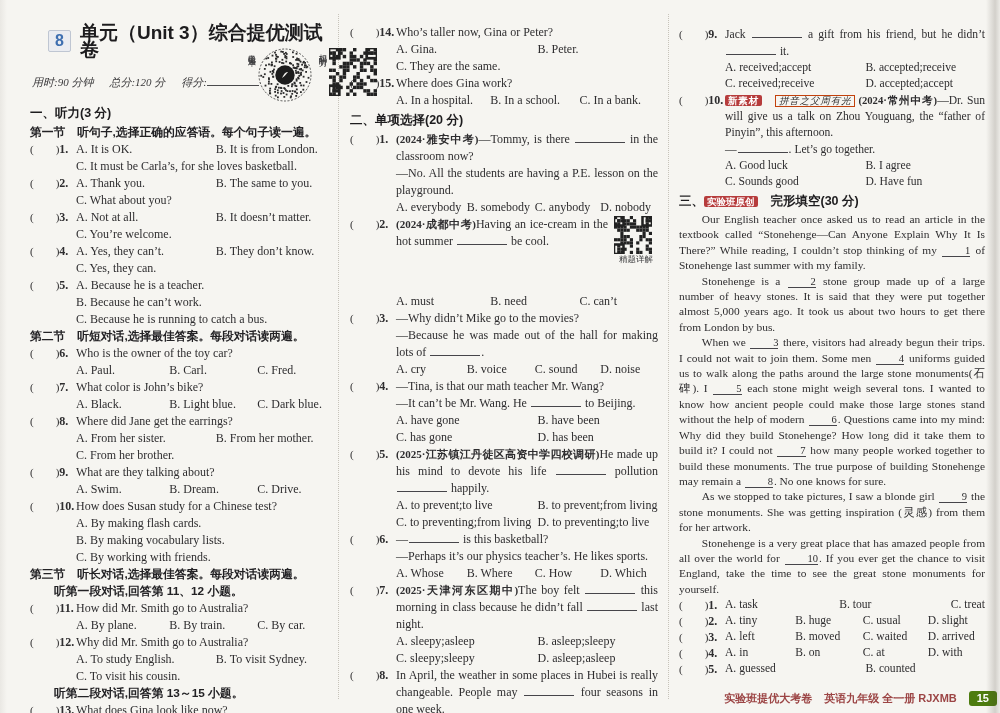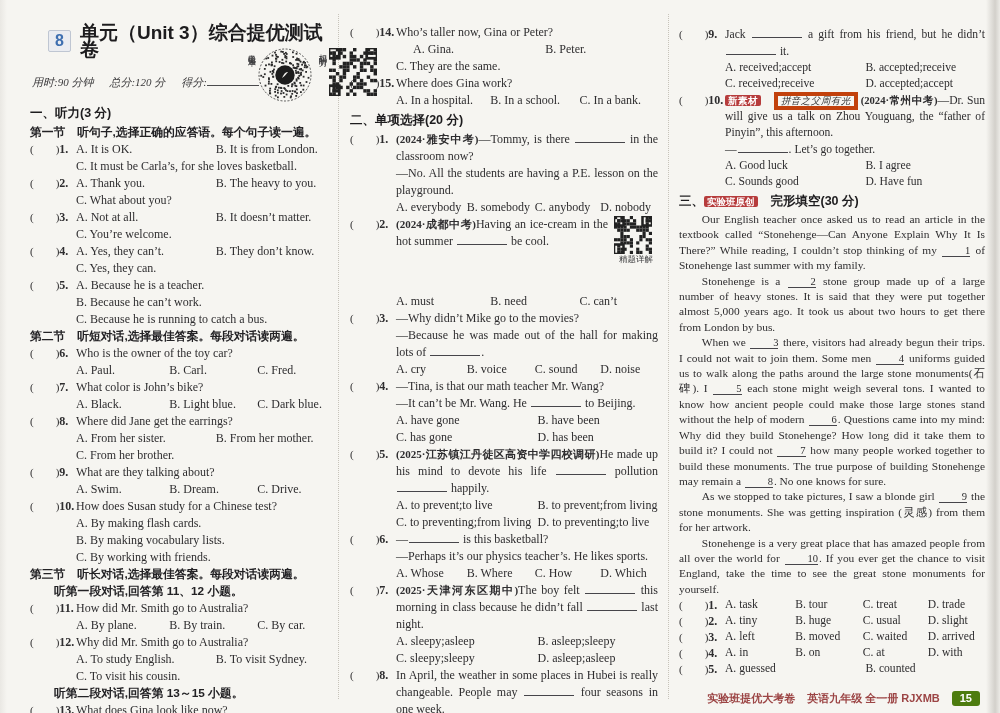--- a/index.html
+++ b/index.html
@@ -40,26 +40,26 @@
   .cells{display:grid;}
   .cell{white-space:nowrap;overflow:visible;}
   .para{text-indent:2em;text-align:justify;font-size:11.4px;line-height:15.4px;}
   .blank{display:inline-block;border-bottom:1px solid #46454a;height:11px;margin:0 1px;
          vertical-align:baseline;text-align:center;line-height:11px;font-size:10.5px;}
   .blank.empty{min-width:50px;}
   .blank.num{min-width:26px;}
   .sb{font-weight:bold;font-size:0.92em;}
   .badge-red{background:#b63c3c;color:#fff;font-size:9.5px;padding:0 3px;margin-right:13px;
              border-radius:2px;font-family:"Liberation Sans",sans-serif;font-weight:bold;}
-  .tag-box{border:4px solid #c2410c;font-size:9.5px;font-style:italic;padding:0 3px;
+  .tag-box{border:1px solid #c2410c;font-size:9.5px;font-style:italic;padding:0 3px;
            margin-right:3px;color:#333;}
   .qrbox{float:right;width:44px;margin:0 0 2px 6px;text-align:center;}
   .qrcap{font-size:8.5px;font-family:"Liberation Sans",sans-serif;color:#3a3a3c;line-height:10px;}
   
-  .footer{position:absolute;bottom:7px;right:20px;display:flex;align-items:center;gap:12px;
+  .footer{position:absolute;bottom:7px;right:3px;display:flex;align-items:center;gap:12px;
           font-family:"Liberation Sans",sans-serif;font-weight:bold;font-size:11px;color:#9c4545;}
   .pagenum{background:#4d7c0f;color:#fff;border-radius:3px;padding:0 8px;line-height:15px;}
   svg{display:block;}
 </style>
 </head>
 <body>
 
 <div class="page">
 
   <div class="edge-l"></div>
@@ -84,21 +84,21 @@
           <div class="cells" style="grid-template-columns: 54% 46%;">
             <span class="cell">A. It is OK.</span>
             <span class="cell">B. It is from London.</span>
           </div>
           <div class="row"><span class="st">C. It must be Carla’s, for she loves basketball.</span></div>
         </div>
         <div class="q">
           <span class="qpre"><span class="brk">(　　)</span><span class="num">2.</span></span>
           <div class="cells" style="grid-template-columns: 54% 46%;">
             <span class="cell">A. Thank you.</span>
-            <span class="cell">B. The heavy to you.</span>
+            <span class="cell">B. The same to you.</span>
           </div>
           <div class="row"><span class="st">C. What about you?</span></div>
         </div>
         <div class="q">
           <span class="qpre"><span class="brk">(　　)</span><span class="num">3.</span></span>
           <div class="cells" style="grid-template-columns: 54% 46%;">
             <span class="cell">A. Not at all.</span>
             <span class="cell">B. It doesn’t matter.</span>
           </div>
           <div class="row"><span class="st">C. You’re welcome.</span></div>
@@ -454,21 +454,21 @@
           </svg>
         </span>
     </div>
   </div>
 
   <div class="col" id="col2">
     <div id="col2-blocks">
         <div class="q">
           <span class="qpre"><span class="brk">(　　)</span><span class="num">14.</span></span>
           <div class="row"><span class="st">Who’s taller now, Gina or Peter?</span></div>
-          <div class="cells" style="grid-template-columns: 54% 46%; margin-left: 17px;">
+          <div class="cells" style="grid-template-columns: 54% 46%;">
             <span class="cell">A. Gina.</span>
             <span class="cell">B. Peter.</span>
           </div>
           <div class="row"><span class="st">C. They are the same.</span></div>
         </div>
         <div class="q">
           <span class="qpre"><span class="brk">(　　)</span><span class="num">15.</span></span>
           <div class="row"><span class="st">Where does Gina work?</span></div>
           <div class="cells" style="grid-template-columns: 36% 34% 30%;">
             <span class="cell">A. In a hospital.</span>
@@ -683,21 +683,21 @@
           </div>
         </div>
         <div class="heading"><span class="st">三、</span><span class="badge-red">实验班原创</span><span class="st">完形填空(30 分)</span></div>
         <div class="para"><span class="st">Our English teacher once asked us to read an article in the textbook called “Stonehenge—Can Anyone Explain Why It Is There?” While reading, I couldn’t stop thinking of my </span><span class="blank num">1</span><span class="st"> of Stonehenge last summer with my family.</span></div>
         <div class="para"><span class="st">Stonehenge is a </span><span class="blank num">2</span><span class="st"> stone group made up of a large number of heavy stones. It is said that they were put together almost 5,000 years ago. It took us about two hours to get there from London by bus.</span></div>
         <div class="para"><span class="st">When we </span><span class="blank num">3</span><span class="st"> there, visitors had already begun their trips. I could not wait to join them. Some men </span><span class="blank num">4</span><span class="st"> uniforms guided us to walk along the paths around the large stone monuments(石碑). I </span><span class="blank num">5</span><span class="st"> each stone might weigh several tons. I wanted to know how ancient people could make those large stones stand without the help of modern </span><span class="blank num">6</span><span class="st">. Questions came into my mind: Why did they build Stonehenge? How long did it take them to build it? I could not </span><span class="blank num">7</span><span class="st"> how many people worked together to build these monuments. The true purpose of building Stonehenge may remain a </span><span class="blank num">8</span><span class="st">. No one knows for sure.</span></div>
         <div class="para"><span class="st">As we stopped to take pictures, I saw a blonde girl </span><span class="blank num">9</span><span class="st"> the stone monuments. She was getting inspiration (灵感) from them for her artwork.</span></div>
         <div class="para"><span class="st">Stonehenge is a very great place that has amazed people from all over the world for </span><span class="blank num">10</span><span class="st">. If you ever get the chance to visit England, take the time to see the great stone monuments for yourself.</span></div>
         <div class="q">
           <span class="qpre"><span class="brk">(　　)</span><span class="num">1.</span></span>
-          <div class="cells" style="grid-template-columns: 27% 26% 25% 22%;">
+          <div class="cells" style="grid-template-columns: 27% 26% 25% 22%; gap: 44px;">
             <span class="cell">A. task</span>
             <span class="cell">B. tour</span>
             <span class="cell">C. treat</span>
             <span class="cell">D. trade</span>
           </div>
         </div>
         <div class="q">
           <span class="qpre"><span class="brk">(　　)</span><span class="num">2.</span></span>
           <div class="cells" style="grid-template-columns: 27% 26% 25% 22%;">
             <span class="cell">A. tiny</span>

